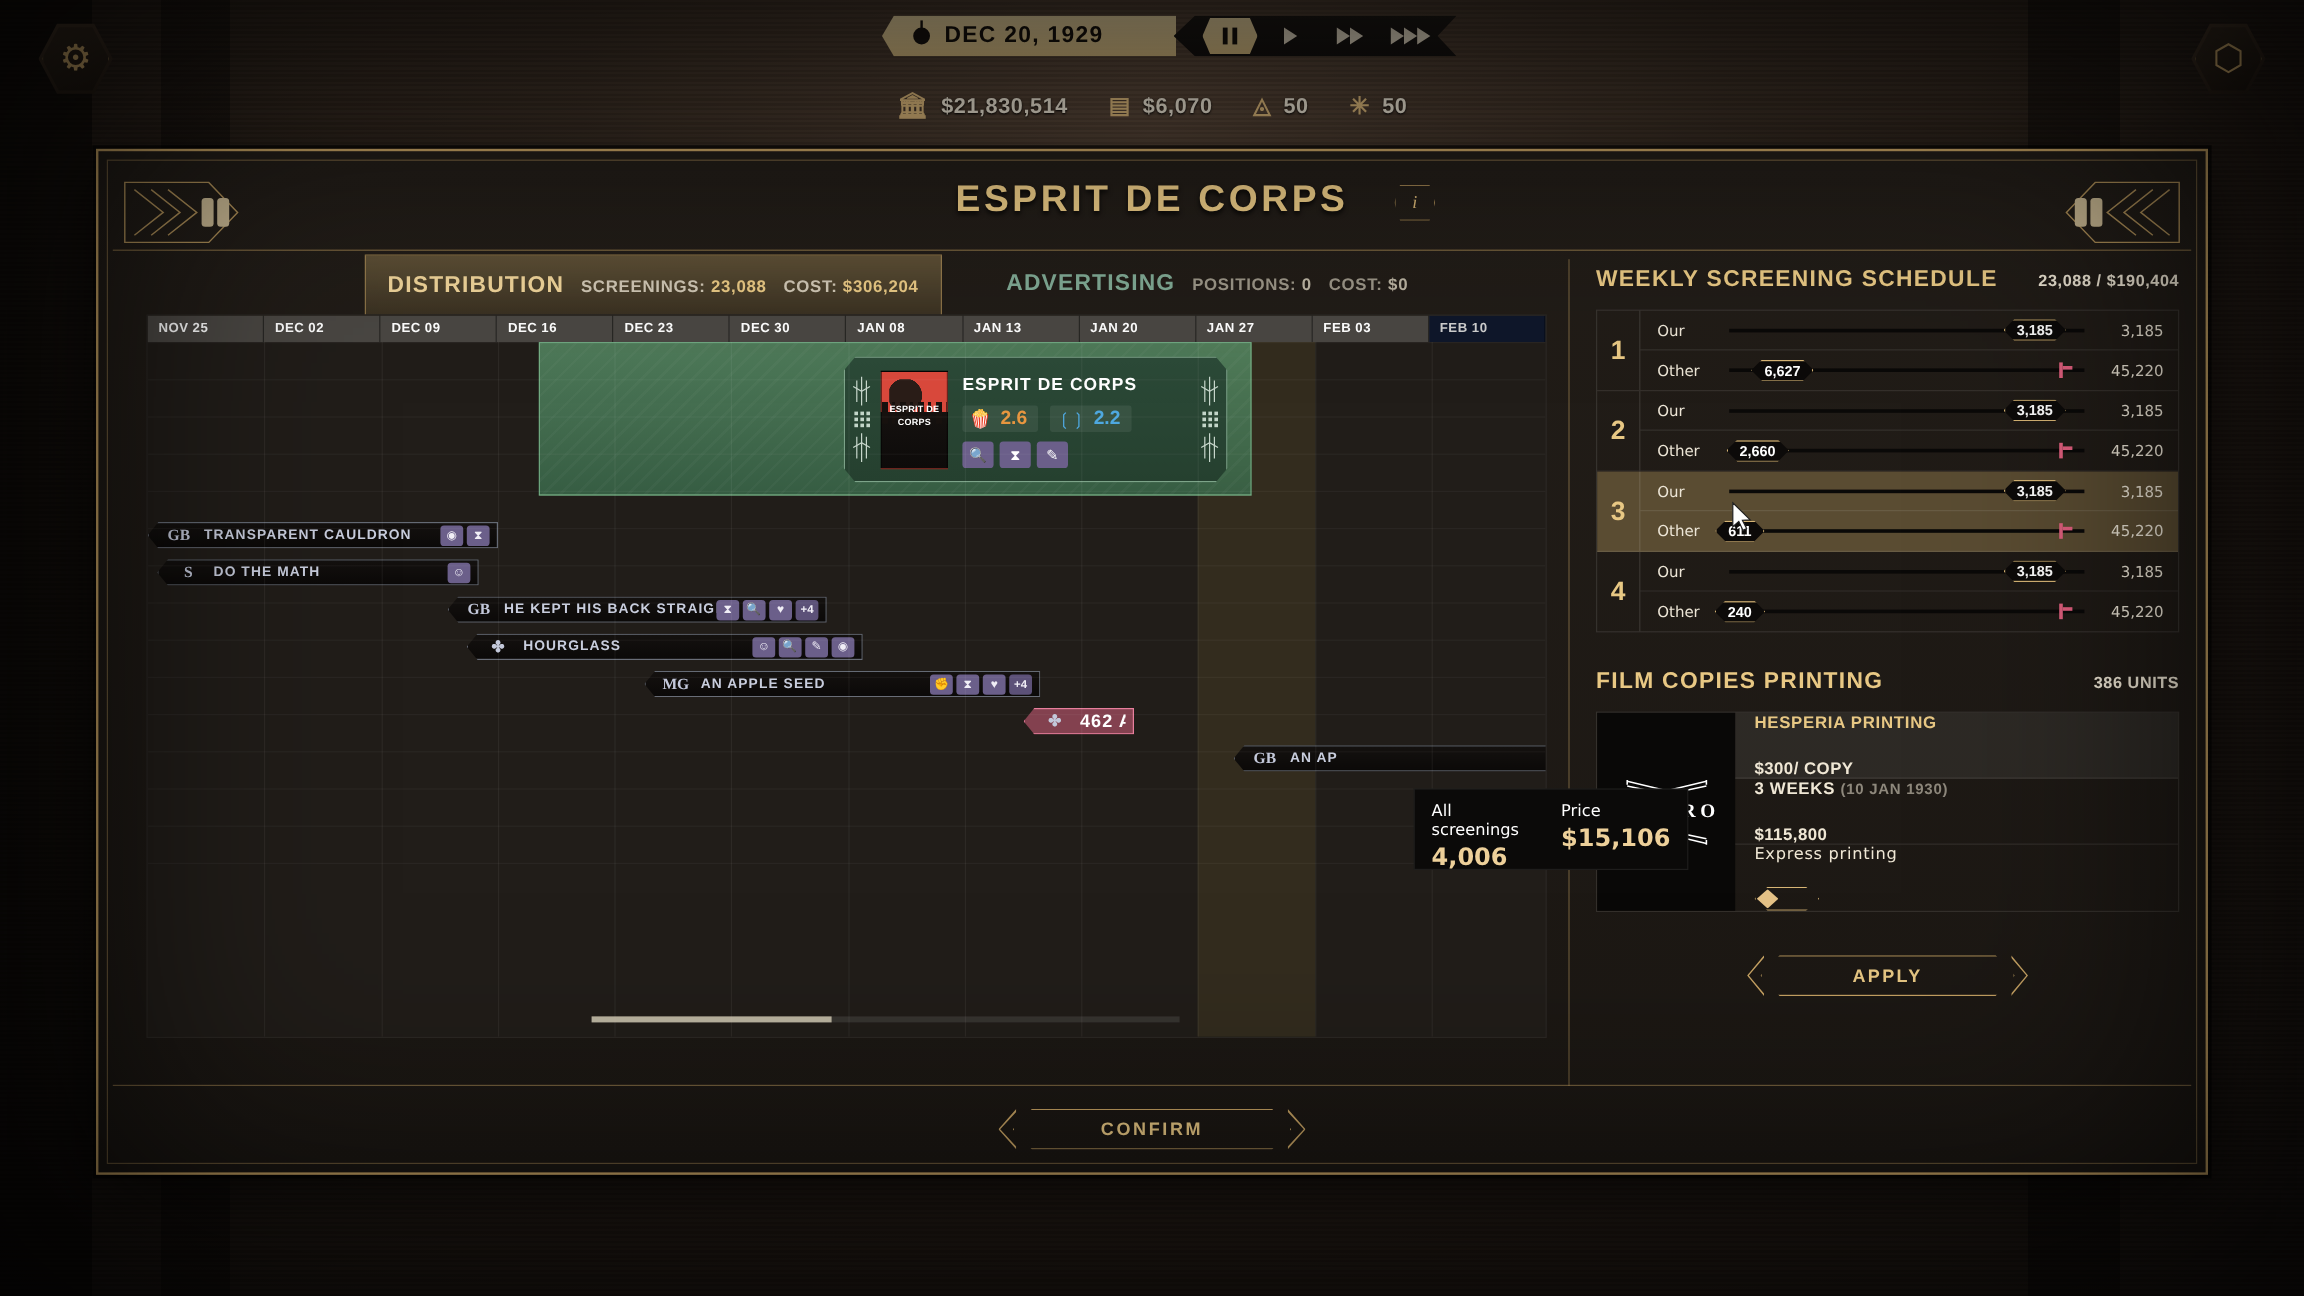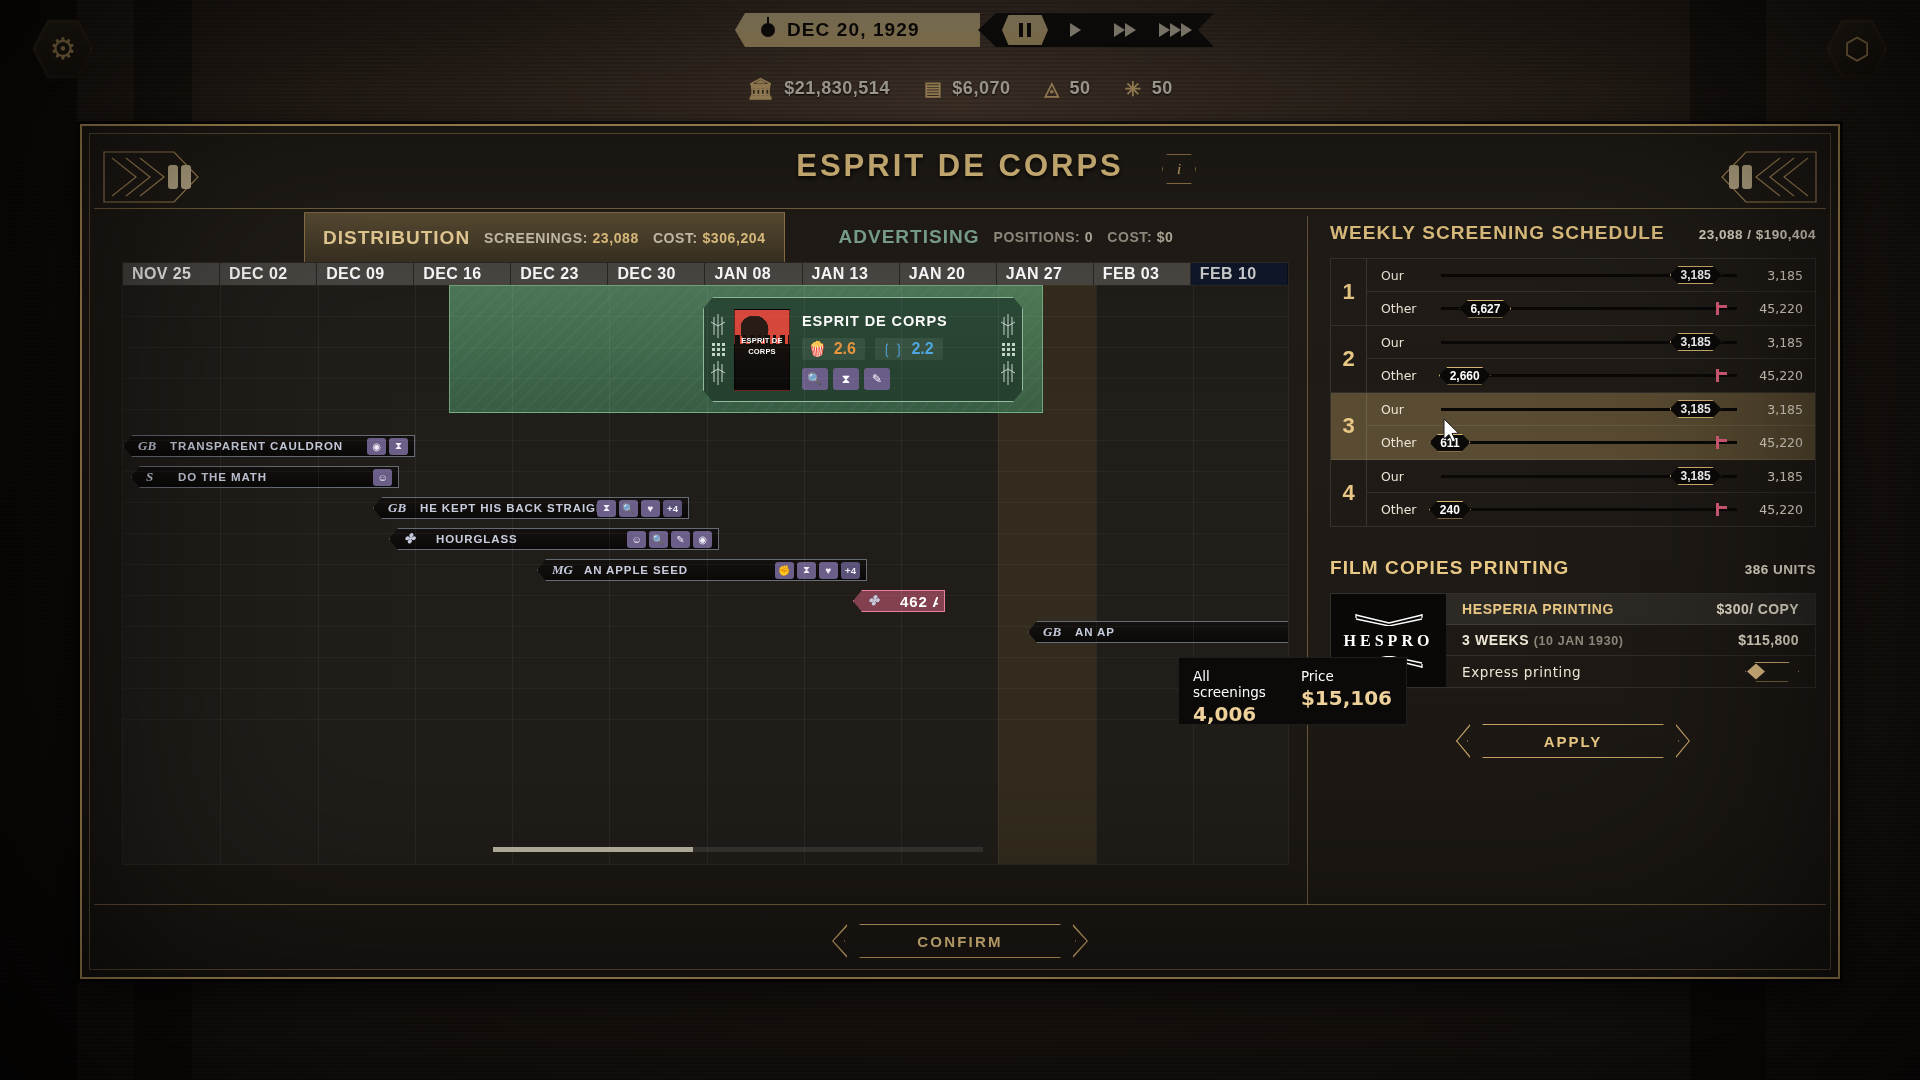--- a/index.html
+++ b/index.html
@@ -134,21 +134,21 @@
   .tab.inactive .sub b{color:#b9b2a1;}
 
   #timeline{
     position:absolute;left:28px;right:10px;top:53px;bottom:40px;
     background:#211d19;border:1px solid rgba(255,255,255,.05);
     overflow:hidden;
   }
   #tl-head{position:relative;height:22px;background:#4a4743;display:flex;}
   #tl-head .cell{
     flex:1;border-right:1px solid rgba(0,0,0,.45);
-    font-size:16px;font-weight:bold;color:#fff;display:flex;align-items:center;padding-left:9px;
+    font-size:11px;font-weight:bold;color:#fff;display:flex;align-items:center;padding-left:9px;
     letter-spacing:.4px;
   }
   #tl-head .cell.dim{color:#cfcfcf;background:#0f172a;}
   #tl-body{position:absolute;top:22px;left:0;right:0;bottom:0;}
   .vgrid{position:absolute;top:0;bottom:0;width:1px;background:rgba(255,255,255,.055);}
   .hgrid{position:absolute;left:0;right:0;height:1px;background:rgba(255,255,255,.04);}
   #hl-col{position:absolute;top:0;bottom:0;background:rgba(150,122,60,.16);}
 
   
   #green-block{
@@ -202,21 +202,21 @@
   .tt-col .val{font-size:20px;font-weight:bold;color:#edd09a;margin-top:2px;font-family:"DejaVu Sans",sans-serif;}
 
   
   .mbar{
     position:absolute;height:22px;display:flex;align-items:center;
     background:linear-gradient(180deg,#14110f,#0b0908);
     border:1px solid rgba(175,185,205,.55);
     clip-path:polygon(9px 0,100% 0,100% 100%,9px 100%,0 50%);
     padding-left:14px;padding-right:6px;
   }
-  .mbar .studio{width:22px;color:#c3c8da;font-weight:bold;font-size:13px;font-family:"Liberation Serif",serif;font-style:italic;}
+  .mbar .studio{width:22px;color:#c3c8da;font-weight:bold;font-size:13px;text-align:center;font-family:"Liberation Serif",serif;}
   .mbar .mname{flex:1;color:#c8cddd;font-size:11.5px;font-weight:bold;letter-spacing:.9px;padding-left:10px;white-space:nowrap;overflow:hidden;}
   .mbar .tags{display:flex;gap:3px;align-items:center;}
   .tag{width:19px;height:17px;background:#6b5f8a;border-radius:3px;display:flex;align-items:center;justify-content:center;color:#f0eef6;font-size:10px;}
   .tag.plus{background:#5c5178;font-size:9.5px;font-weight:bold;}
   .mbar.pink{background:rgba(214,94,124,.55);border-color:#e87f9d;}
   .mbar.pink .mname{color:#fff;font-size:15px;font-weight:bold;}
 
   #tl-scroll{position:absolute;left:370px;bottom:12px;width:490px;height:5px;background:rgba(255,255,255,.1);}
   #tl-scroll .thumb{width:200px;height:100%;background:rgba(235,225,200,.75);}
 
@@ -253,22 +253,22 @@
 
   #printing{margin-top:30px;}
   #print-card{display:flex;border:1px solid rgba(255,255,255,.10);}
   #hespro{
     width:115px;background:#090807;display:flex;flex-direction:column;
     align-items:center;justify-content:center;gap:6px;color:#fff;
   }
   #hespro .word{font-family:"Liberation Serif",serif;font-weight:bold;font-size:16px;letter-spacing:4px;}
   .chev{width:70px;height:13px;}
   #print-rows{flex:1;}
-  .prow{display:flex;align-items:center;justify-content:space-between;height:31px;padding:0 16px;
-    border-bottom:1px solid rgba(255,255,255,.09);}
+  .prow{display:flex;justify-content:space-between;height:55px;padding:0 16px;
+    border-bottom:1px solid rgba(255,255,255,.09);flex-direction:column;}
   .prow:last-child{border-bottom:none;}
   .prow.hi{background:rgba(255,255,255,.07);}
   .prow .k{font-size:14px;font-weight:bold;letter-spacing:.6px;color:#efe7d5;}
   .prow.hi .k{color:#e8c884;}
   .prow .k .sm{color:#8e887c;font-weight:bold;font-size:12.5px;}
   .prow .v{font-size:14px;font-weight:bold;color:#efe7d5;letter-spacing:.4px;}
   .prow.norm .k{font-weight:normal;font-size:13.5px;font-family:"DejaVu Sans",sans-serif;}
   #toggle{width:54px;height:20px;position:relative;}
   #toggle .shell{position:absolute;inset:0;border:1px solid #d7b575;
     clip-path:polygon(11px 0,calc(100% - 11px) 0,100% 50%,calc(100% - 11px) 100%,11px 100%,0 50%);}

